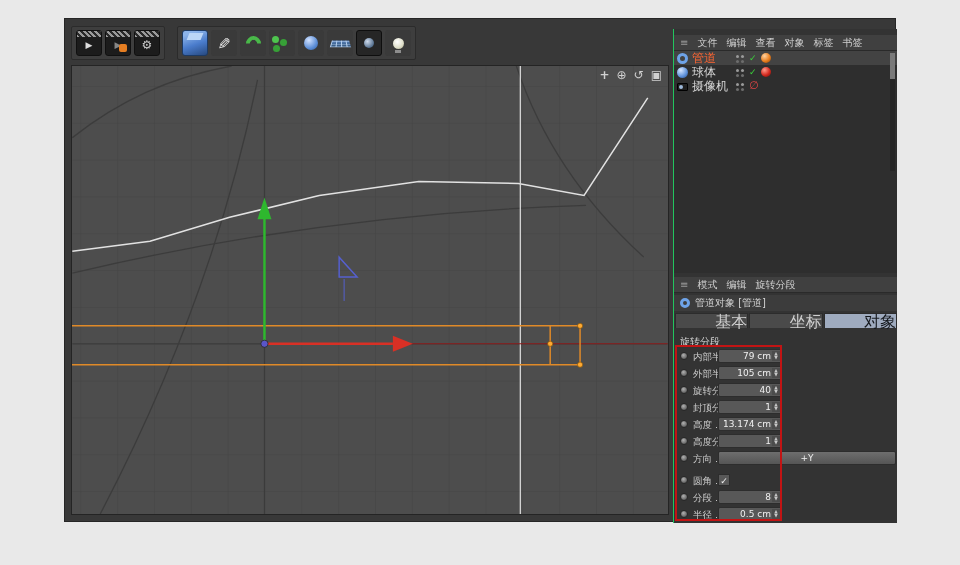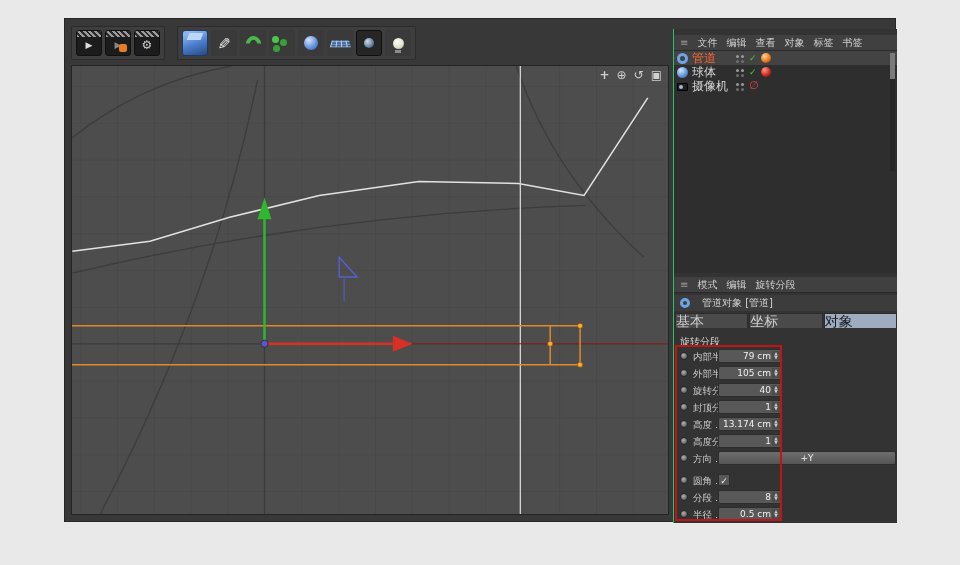--- a/index.html
+++ b/index.html
@@ -67,24 +67,24 @@
   .blk{color:#e04545;font-size:11px;line-height:14px}
   .blk::before{content:"∅"}
   .mb{width:10px;height:10px;border-radius:50%;flex:none}
   .mb.red{background:radial-gradient(circle at 35% 30%,#ff9a8a,#d2281e 55%,#5e0f0a)}
   .mb.orange{background:radial-gradient(circle at 35% 30%,#ffd2a0,#e87e1e 55%,#7a3c08)}
   .mb.gray{background:radial-gradient(circle at 35% 30%,#eeeeee,#9a9a9a 55%,#4a4a4a)}
   .om-scroll{position:absolute;right:2px;top:2px;width:5px;height:118px;background:#262626}
   .om-scroll .thumb{width:5px;height:26px;background:#7a7a7a}
 
   .am-menu{top:248px}
-  .am-title{position:absolute;left:0;top:266px;width:100%;height:16px;background:#3c3c3c;display:flex;align-items:center;gap:12px;padding:0 6px;font-size:10px;color:#d2d2d2}
+  .am-title{position:absolute;left:0;top:266px;width:100%;height:16px;background:#3c3c3c;display:flex;align-items:center;gap:5px;padding:0 6px;font-size:10px;color:#d2d2d2}
   .ttube{width:10px;height:10px;border:3px solid #6ea3e8;border-radius:50%;flex:none}
   .tabs{position:absolute;left:1px;top:284px;width:222px;height:15px;display:flex;gap:1px}
-  .tab{flex:1;background:#4a4a4a;color:#cfcfcf;font-size:14px;text-align:left;line-height:15px;cursor:pointer;border:1px solid #2c2c2c;border-bottom:none}
+  .tab{flex:1;background:#4a4a4a;color:#cfcfcf;font-size:16px;text-align:right;line-height:15px;cursor:pointer;border:1px solid #2c2c2c;border-bottom:none}
   .tab.sel{background:#9fabbf;color:#15181d}
   .am-section{position:absolute;left:6px;top:306px;font-size:10px;color:#d6d6d6}
 
   .attr-rows{position:absolute;left:4px;top:320px;width:216px}
   .arow{position:relative;height:15px;margin-bottom:2px}
   .arow.gap{margin-top:7px}
   .ar-radio{position:absolute;left:2px;top:3px;width:8px;height:8px;border-radius:50%;background:radial-gradient(circle at 40% 35%,#b0b0b0,#6a6a6a 65%,#474747);border:1px solid #282828;cursor:pointer}
   .ar-label{position:absolute;left:15px;top:2px;font-size:9.5px;color:#cccccc;white-space:nowrap}
   .afield{position:absolute;left:40px;top:0;width:64px;height:14px;background:#585858;border:1px solid #2d2d2d;border-radius:2px;display:flex;align-items:center;justify-content:flex-end;padding-right:10px;color:#f0f0f0;font-size:9px;cursor:text}
   .spin{position:absolute;right:1px;top:1px;bottom:1px;width:8px;display:flex;flex-direction:column;align-items:center;justify-content:center;color:#c8c8c8;font-size:4.5px;line-height:4px;cursor:pointer;background:#4c4c4c}

